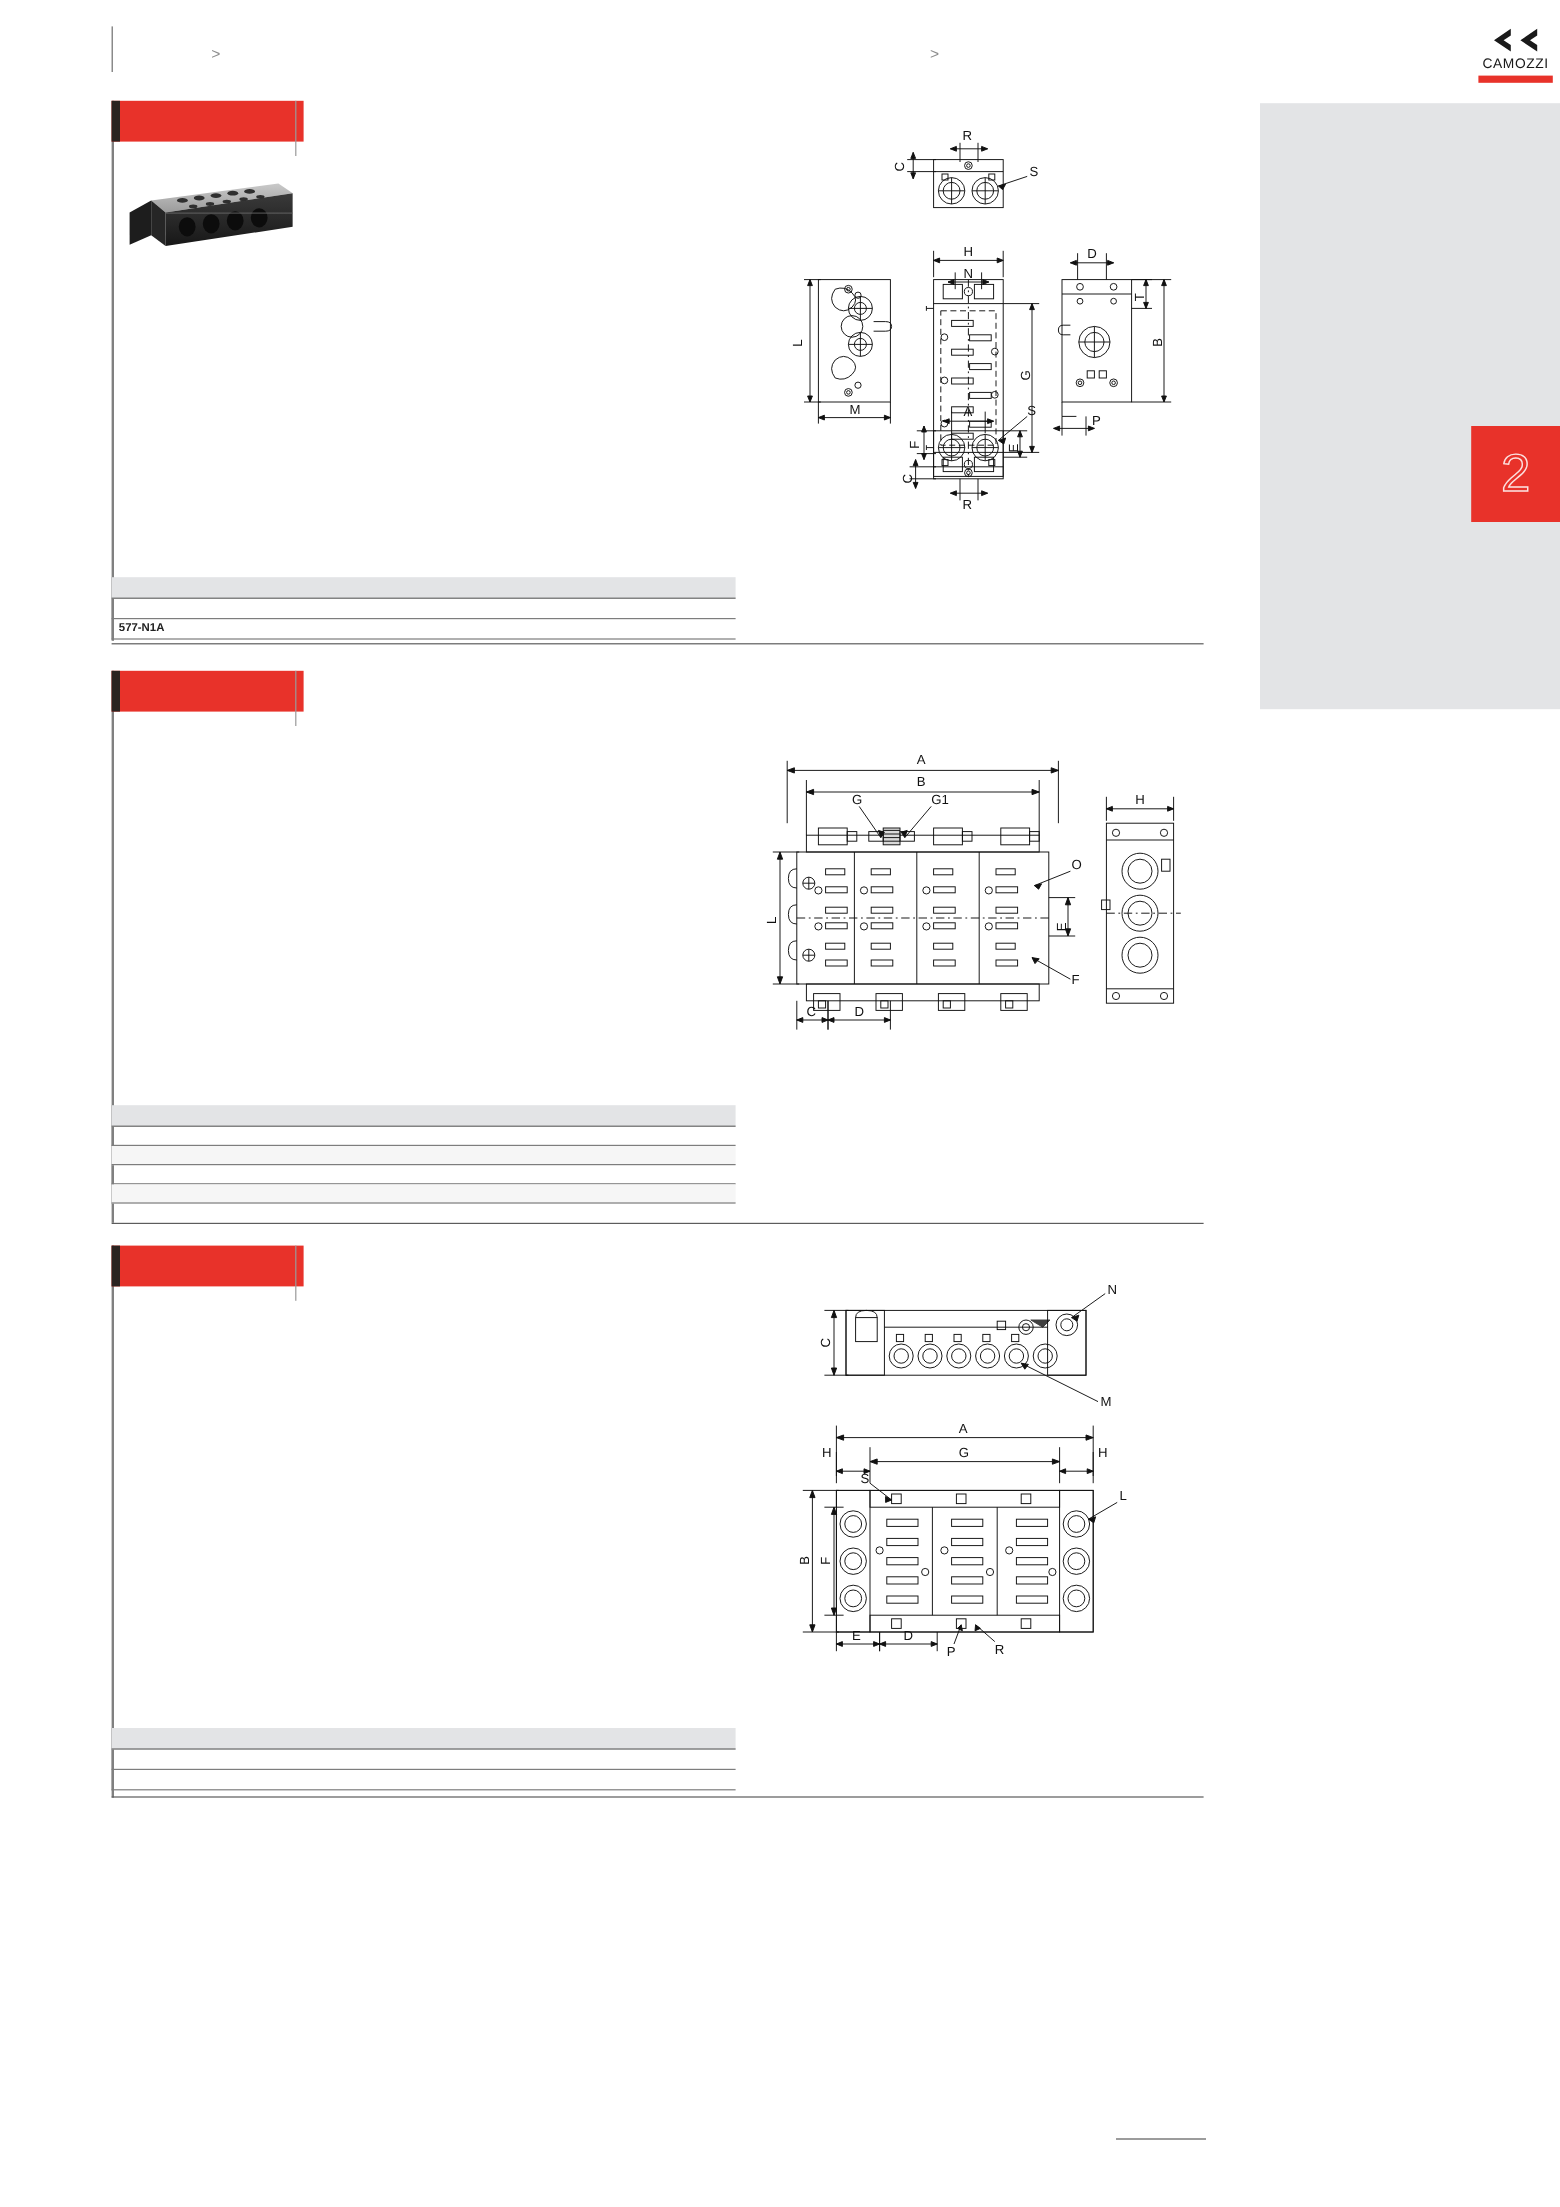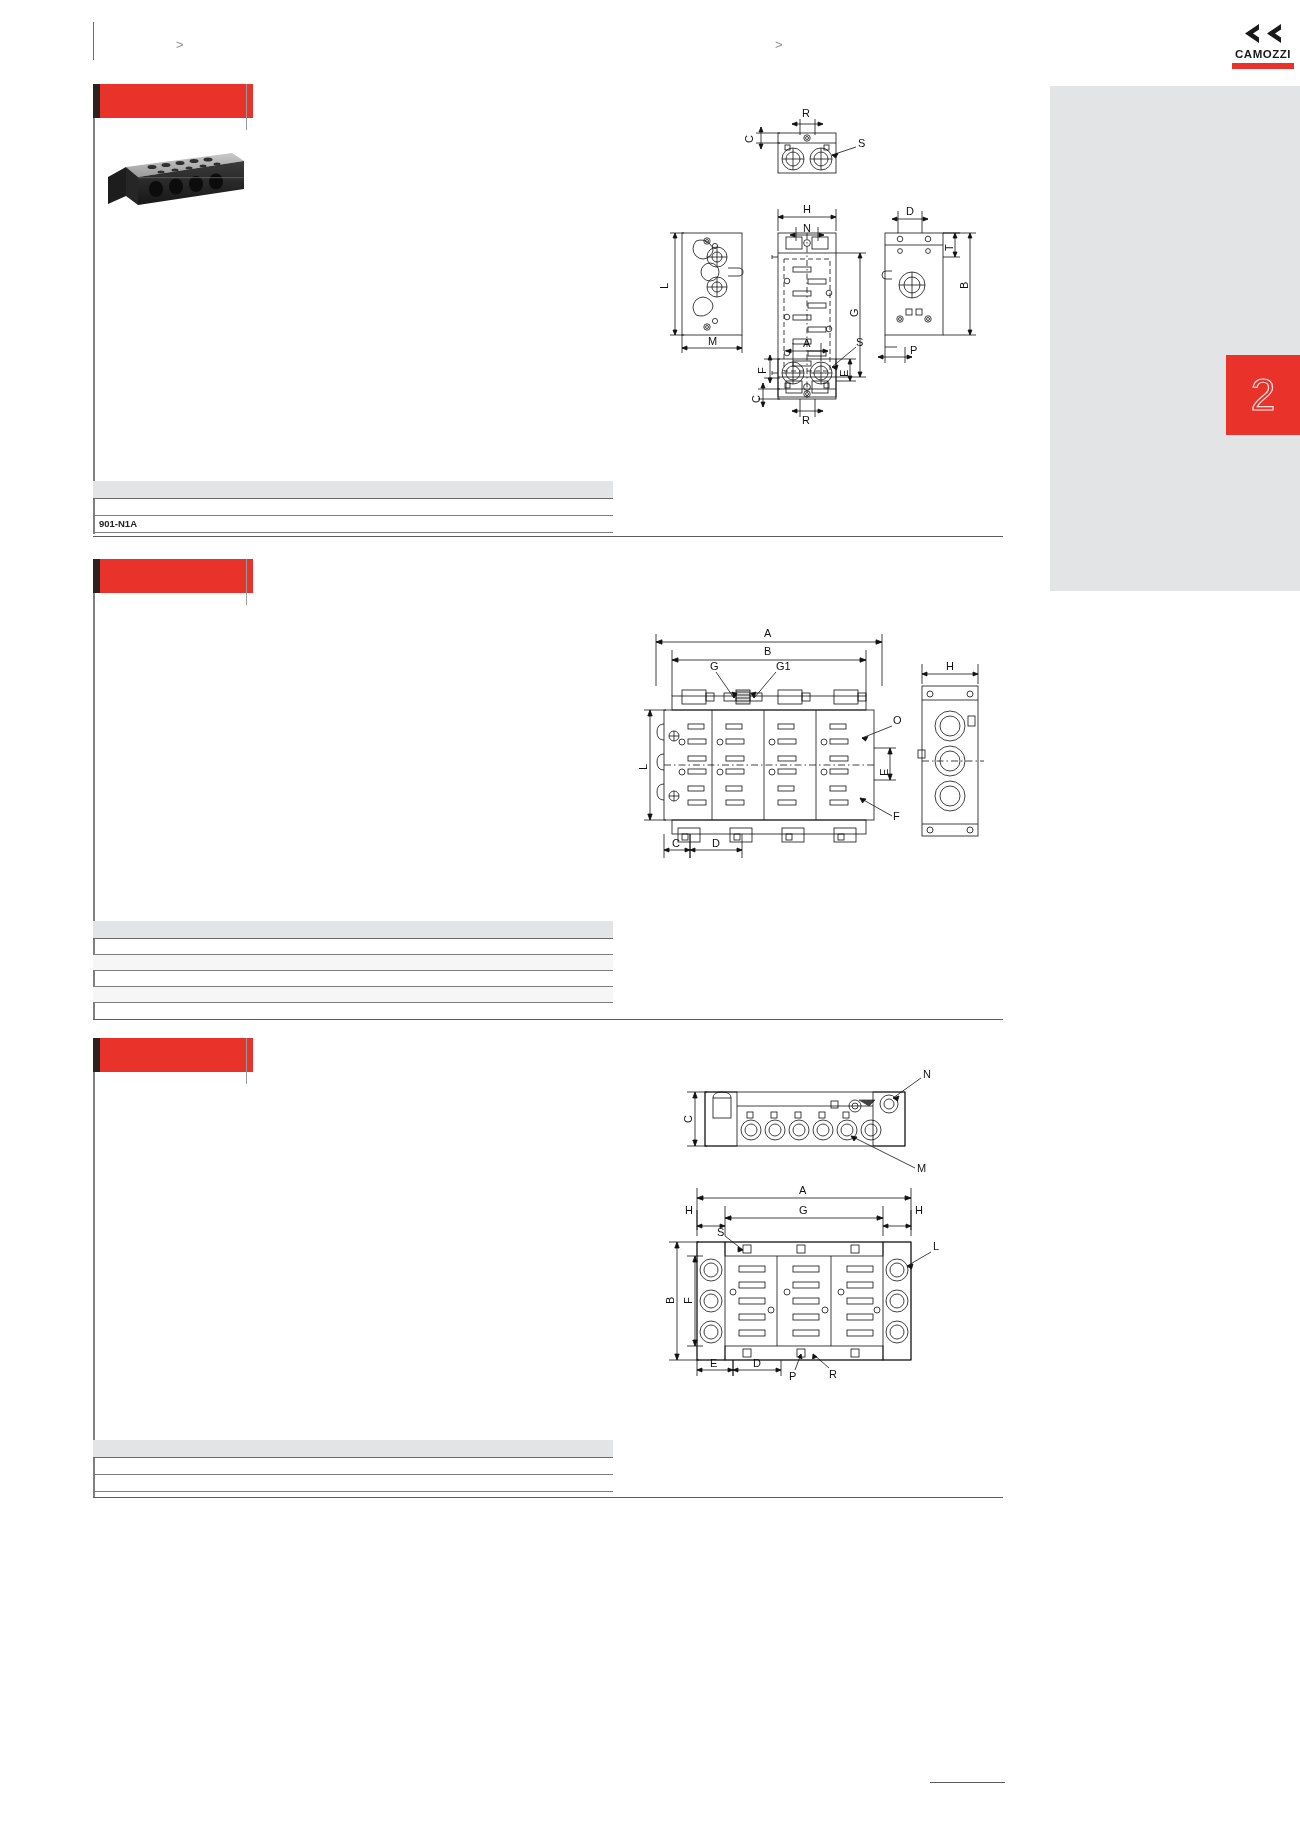--- a/index.html
+++ b/index.html
@@ -27,21 +27,21 @@
     font-size: 44px; font-weight: 400; line-height: 1;
     color: transparent;
     -webkit-text-stroke: 1.2px rgba(255,255,255,.85);
     letter-spacing: 0;
   }
 
   
   .logo { position: absolute; left: 1232px; top: 22px; width: 62px; }
   .logo-mark { display: block; margin: 0 auto 3px auto; }
   .logo-word {
-    font-size: 11.5px; font-weight: bold; letter-spacing: .5px;
+    font-size: 11.5px; font-weight: normal; letter-spacing: .5px;
     color: #1a1a1a; text-align: center; line-height: 1;
   }
   .logo-bar { width: 62px; height: 6px; background: #e8322a; margin-top: 2px; }
 
   
   .hdr-rule {
     position: absolute; left: 93px; top: 22px;
     width: 1px; height: 38px; background: #6e6e6e;
   }
   .hdr-chev {
@@ -433,21 +433,21 @@
       </div>
       <div class="row" style="height:17px;">
         <div class="cell" style="flex:2"></div>
         <div class="cell" style="flex:1"></div>
         <div class="cell" style="flex:1"></div>
         <div class="cell" style="flex:1"></div>
         <div class="cell" style="flex:1"></div>
         <div class="cell" style="flex:1"></div>
       </div>
       <div class="row code" style="height:17px;">
-        <div class="cell" style="flex:2">901-N1A</div>
+        <div class="cell" style="flex:2">577-N1A</div>
         <div class="cell" style="flex:1"></div>
         <div class="cell" style="flex:1"></div>
         <div class="cell" style="flex:1"></div>
         <div class="cell" style="flex:1"></div>
         <div class="cell" style="flex:1"></div>
       </div>
     </div>
 
     <div class="sec-divider" style="top:536px;"></div>
   </div>

